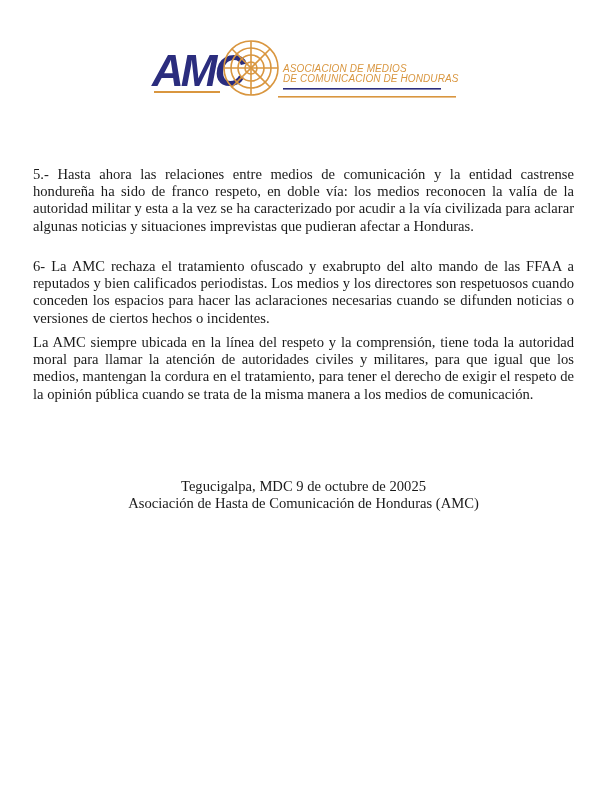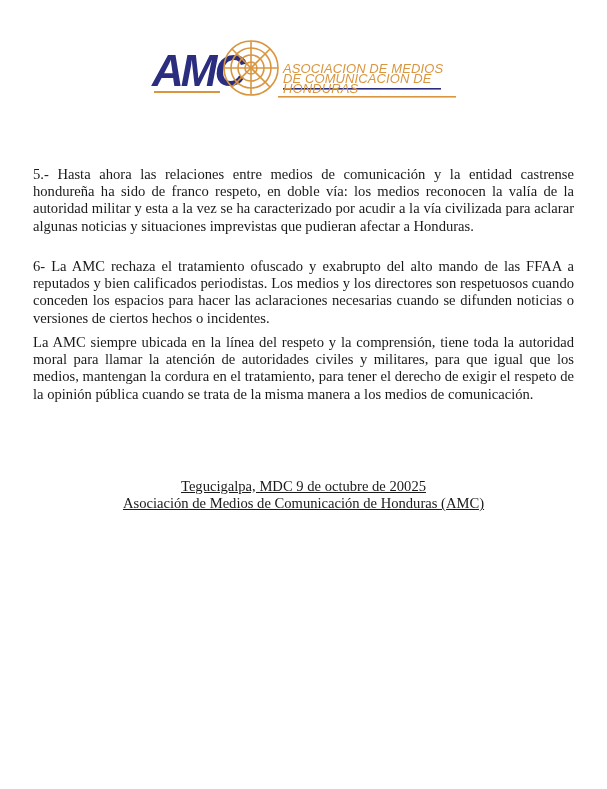--- a/index.html
+++ b/index.html
@@ -1,25 +1,25 @@
 <!DOCTYPE html>
 <html><head>
 <meta charset="utf-8">
 <style>
   html, body { margin: 0; padding: 0; background: #ffffff; }
   body { width: 607px; height: 789px; position: relative; overflow: hidden; font-family: "Liberation Serif", serif; color: #1a1a1a; }
   .logo { position: absolute; left: 150px; top: 40px; width: 310px; height: 62px; }
   .logo svg { display: block; }
-  .logo-text { position: absolute; left: 133px; top: 24px; font-family: "Liberation Sans", sans-serif; font-style: italic; font-size: 13px; line-height: 10px; color: #d9963f; letter-spacing: 0.1px; }
+  .logo-text { position: absolute; left: 133px; top: 24px; font-family: "Liberation Sans", sans-serif; font-style: italic; font-size: 10px; line-height: 10px; color: #d9963f; letter-spacing: 0.1px; }
   .body-text { position: absolute; left: 33px; width: 541px; font-size: 14.6px; line-height: 17.2px; text-align: justify; }
   .p1 { top: 166px; }
   .p2 { top: 258px; }
   .p3 { top: 327px; margin-top: 7px; }
   .body-text p { margin: 0; font-family: Liberation Serif, serif; }
-  .signature { position: absolute; left: 0; width: 607px; top: 478px; text-align: center; font-size: 14.6px; line-height: 17px; text-decoration: underline; }
+  .signature { position: absolute; left: 0; width: 607px; top: 478px; text-align: center; font-size: 14.6px; line-height: 17px; }
   .signature div { margin: 0; }
 </style>
 </head>
 <body>
 
 <div class="logo">
   <svg width="310" height="62" viewBox="0 0 310 62">
 
     <text x="2" y="46" font-family="Liberation Sans, sans-serif" font-weight="bold" font-style="italic" font-size="44" fill="#2b2d7e" letter-spacing="-3" id="logo-acr">AMC</text>
 
@@ -49,14 +49,14 @@
 </div>
 <div class="body-text p2">
   <p>6- La AMC rechaza el tratamiento ofuscado y exabrupto del alto mando de las FFAA  a reputados y bien calificados periodistas. Los medios y los directores son respetuosos cuando conceden los espacios para hacer las aclaraciones necesarias cuando se difunden noticias o versiones de ciertos hechos o incidentes.</p>
 </div>
 <div class="body-text p3">
   <p>La AMC siempre ubicada en la línea del respeto y la comprensión, tiene toda la autoridad moral para llamar la atención de autoridades civiles y militares, para que igual que los medios, mantengan la cordura en el tratamiento, para tener el derecho de exigir el respeto de la opinión pública cuando se trata de la misma manera a los medios de comunicación.</p>
 </div>
 
 <div class="signature">
   <div>Tegucigalpa, MDC 9 de octubre de 20025</div>
-  <div>Asociación de Medios de Comunicación de Honduras (AMC)</div>
+  <div>Asociación de Hasta de Comunicación de Honduras (AMC)</div>
 </div>
 
 </body></html>

